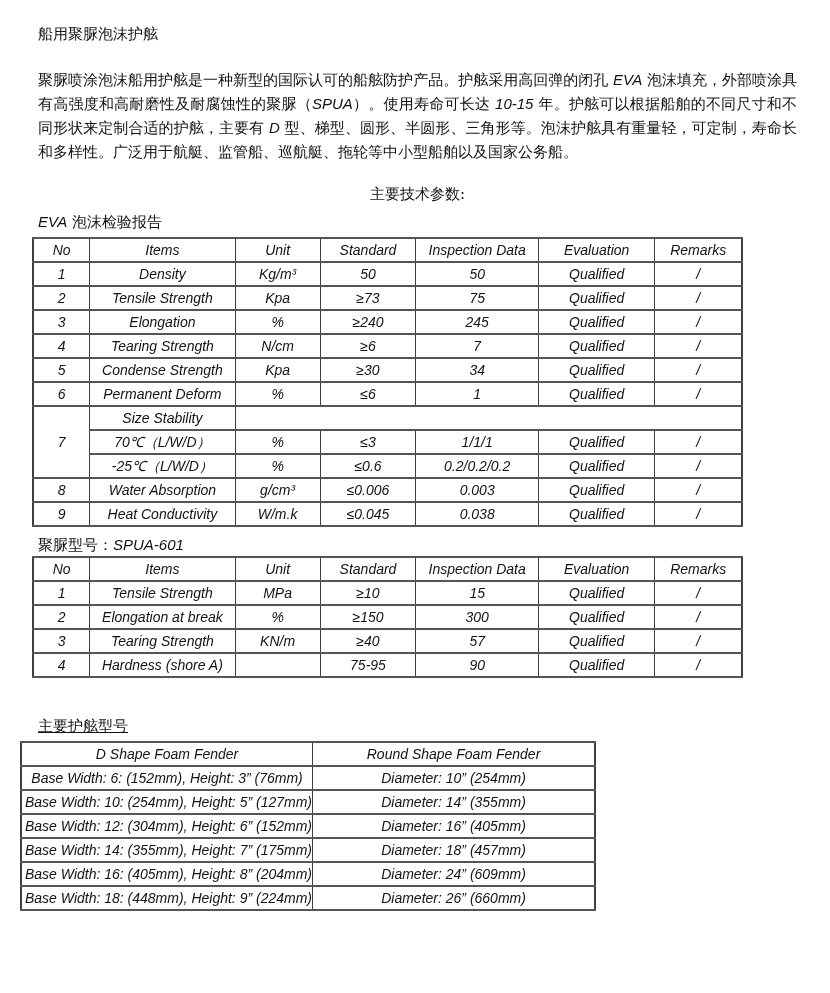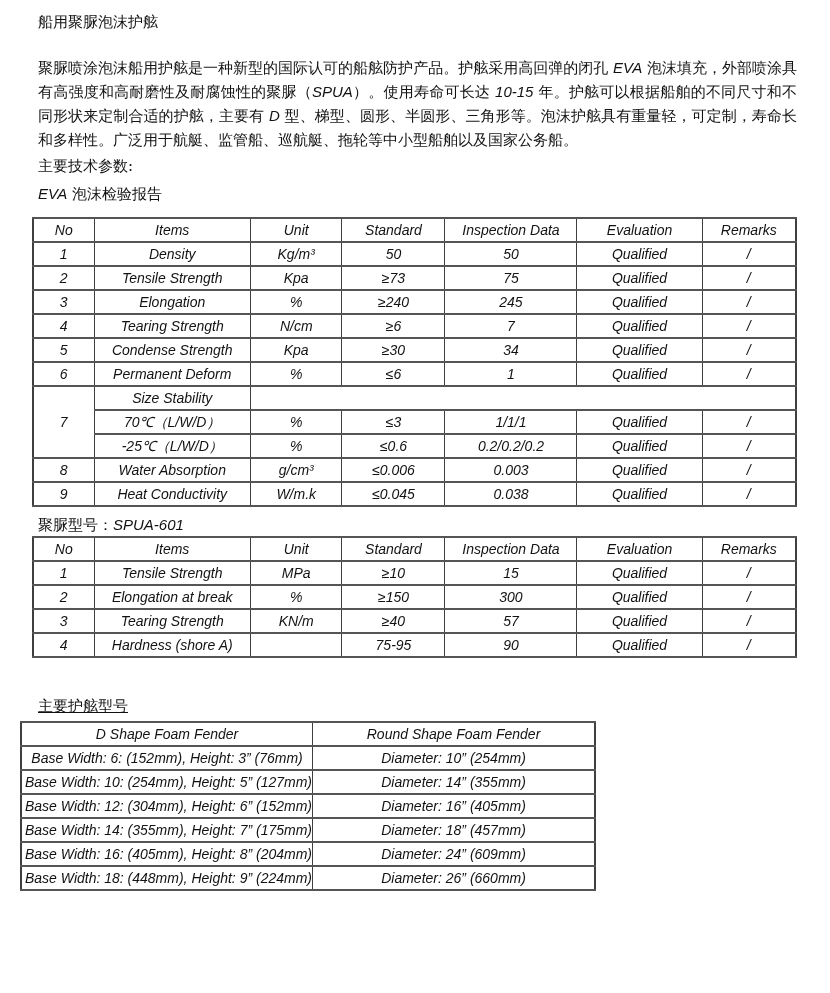--- a/index.html
+++ b/index.html
@@ -1,36 +1,36 @@
 <!DOCTYPE html>
 <html><head>
 <meta charset="utf-8">
 <style>
   html, body { margin: 0; padding: 0; background: #ffffff; }
   .page {
     position: relative;
     width: 830px;
     height: 993px;
     box-sizing: border-box;
-    padding: 12px 33px 0 38px;
+    padding: 24px 33px 0 38px;
     background: #ffffff;
     color: #121212;
     font-family: "DejaVu Serif", "Liberation Serif", serif;
     font-size: 15px;
     overflow: hidden;
   }
   .doc-title { line-height: 21px; }
   .intro {
     margin: 23px 0 0 0;
     line-height: 24px;
     text-align: justify;
   }
   .line { line-height: 21px; }
-  .h-tech  { margin-top: 4px; }
-  .h-eva   { margin-top: 6px; margin-bottom: 12px; }
+  .h-tech  { margin-top: 20px; text-align: center; }
+  .h-eva   { margin-top: 6px; margin-bottom: 4px; }
   .h-spua  { margin-top: 24px; }
   .h-model { margin-top: 7px; }
   .h-fender{ margin-top: 38px; margin-bottom: 4px; text-decoration: underline; }
   
   em, .latin {
     font-family: "Liberation Sans", sans-serif;
     font-style: italic;
   }
 
   table.report {
@@ -48,21 +48,21 @@
     text-align: center;
     vertical-align: middle;
     font-family: "Liberation Sans", sans-serif;
     font-style: italic;
     font-weight: normal;
     font-size: 14px;
     color: #121212;
     overflow: hidden;
     white-space: nowrap;
   }
-  #eva-table, #spua-table { width: 765px; margin-left: -6px; }
+  #eva-table, #spua-table { width: 711px; margin-left: -6px; }
   #fender-table { width: 576px; margin-left: -18px; }
 </style>
 </head>
 <body>
 
 <div class="page">
 
   <div class="doc-title">船用聚脲泡沫护舷</div>
 
   <p class="intro">聚脲喷涂泡沫船用护舷是一种新型的国际认可的船舷防护产品。护舷采用高回弹的闭孔 <em>EVA</em> 泡沫填充，外部喷涂具有高强度和高耐磨性及耐腐蚀性的聚脲（<em>SPUA</em>）。使用寿命可长达 <em>10-15</em> 年。护舷可以根据船舶的不同尺寸和不同形状来定制合适的护舷，主要有 <em>D</em> 型、梯型、圆形、半圆形、三角形等。泡沫护舷具有重量轻，可定制，寿命长和多样性。广泛用于航艇、监管船、巡航艇、拖轮等中小型船舶以及国家公务船。</p>

